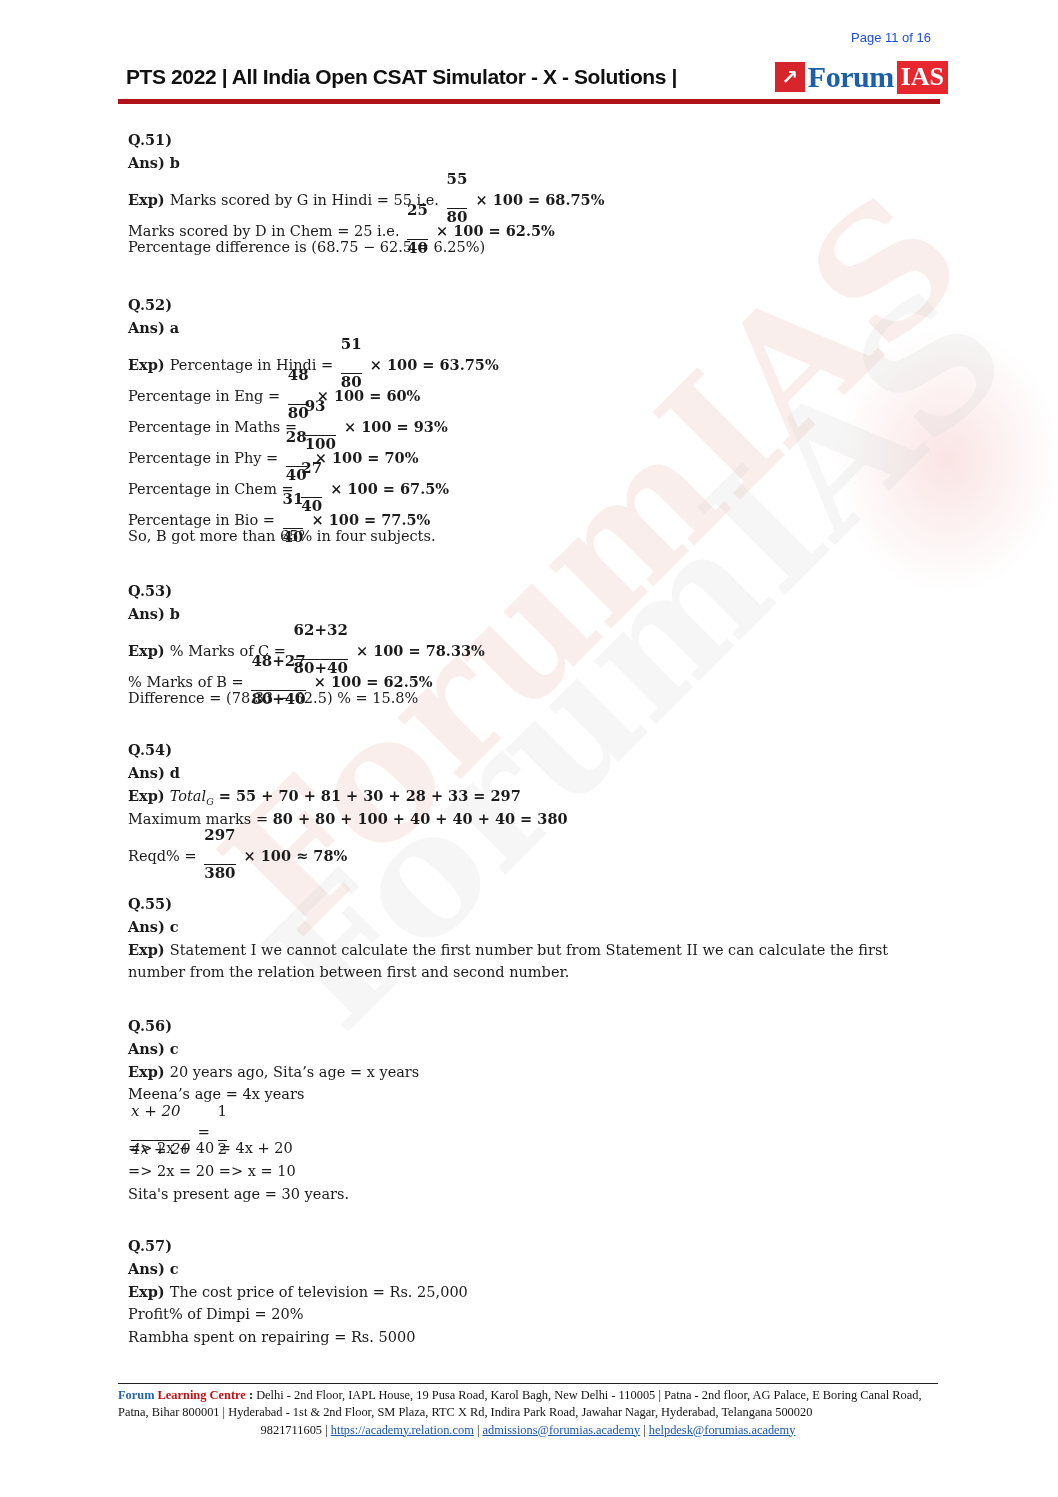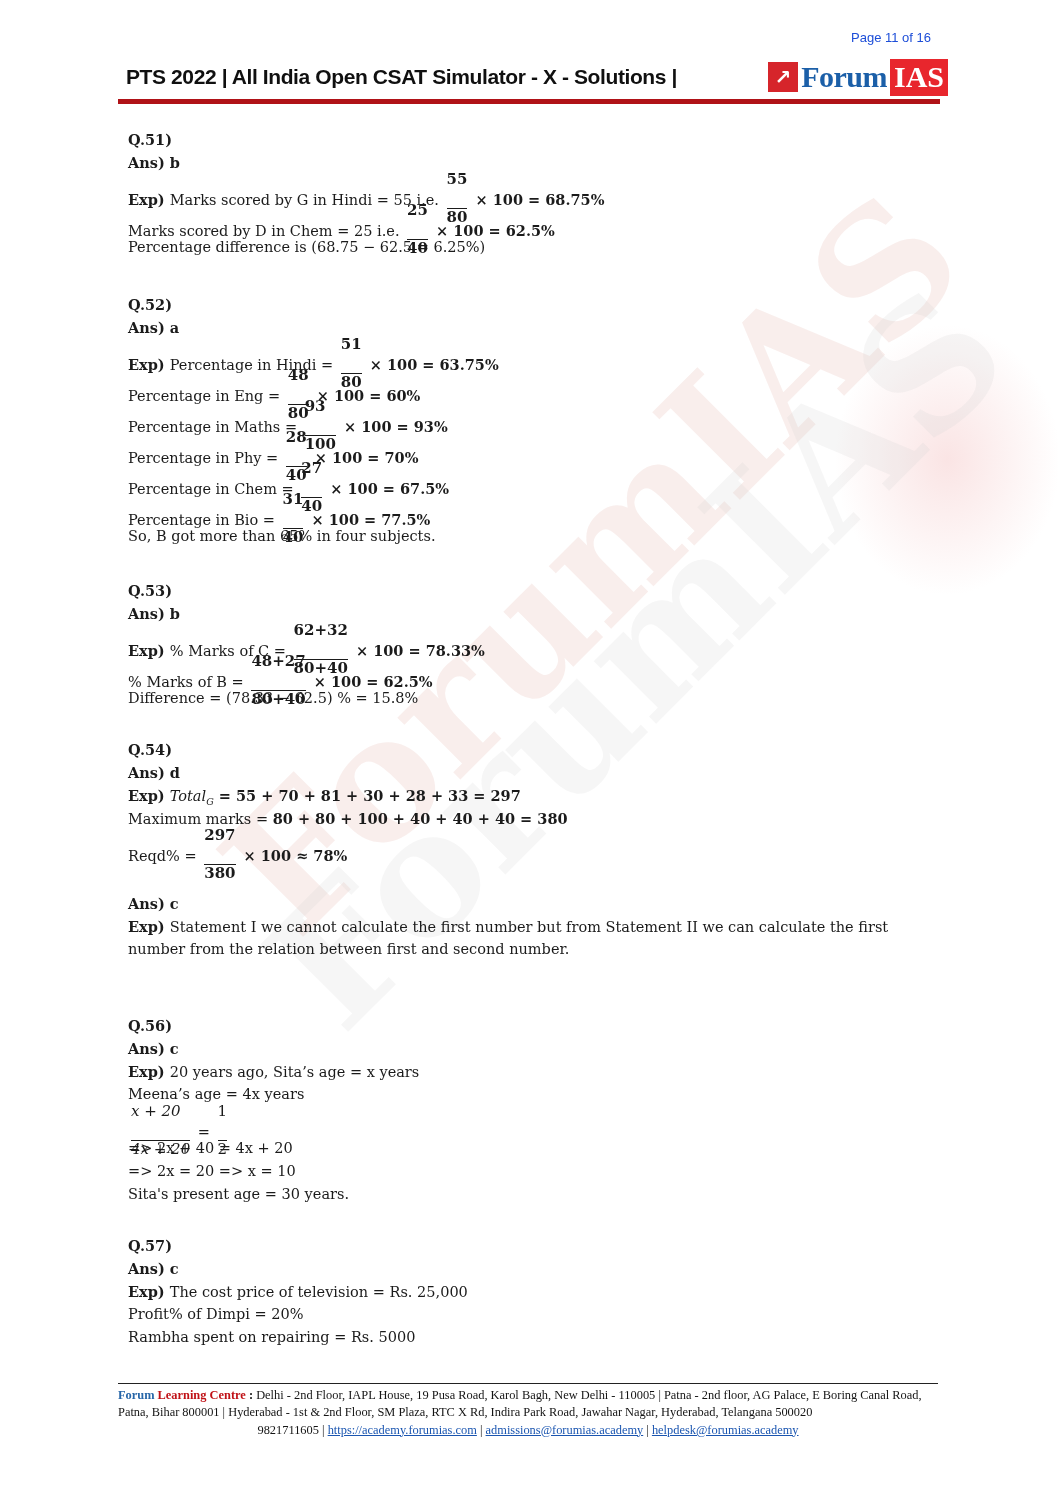--- a/index.html
+++ b/index.html
@@ -25,21 +25,21 @@
     width:30px;height:30px;background:#d6252b;color:#fff;
     display:flex;align-items:center;justify-content:center;
     font-size:20px;font-weight:bold;font-family:"DejaVu Sans",sans-serif;
   }
   .logo-forum{
     font-family:"Liberation Serif",serif;font-weight:bold;
     font-size:30px;color:#1b5fa8;letter-spacing:-0.5px;
   }
   .logo-ias{
     font-family:"Liberation Serif",serif;font-weight:bold;
-    font-size:30px;color:#ffffff;background:#e8262d;padding:1px 4px 2px 4px;
+    font-size:26px;color:#ffffff;background:#e8262d;padding:1px 4px 2px 4px;
   }
   .title-rule{
     position:absolute;left:118px;top:99px;width:822px;height:5px;background:#b01217;
   }
   
   .wm{
     position:absolute;font-family:"DejaVu Serif",serif;font-weight:bold;
     white-space:nowrap;pointer-events:none;font-size:170px;
     transform:rotate(-45deg);transform-origin:0 50%;
   }
@@ -161,20 +161,21 @@
       <div class="line q-head">Q.54)</div>
       <div class="line q-head">Ans) d</div>
       <div class="line"><span class="bd">Exp) </span><span class=" it">Total</span><sub class="it">G</sub><span class="bd"> = 55 + 70 + 81 + 30 + 28 + 33 = 297</span></div>
       <div class="line"><span>Maximum marks = </span><span class="bd">80 + 80 + 100 + 40 + 40 + 40 = 380</span></div>
       <div class="line tall"><span>Reqd% = </span><span class="frac bd">
           <span class="num">297</span>
           <span class="den">380</span>
         </span><span class="bd"> × 100 ≈ 78%</span></div>
     </section>
     <section class="q-block qb-4">
+      <div class="line q-head">Q.55)</div>
       <div class="line q-head">Ans) c</div>
       <div class="line"><span class="bd">Exp) </span><span>Statement I we cannot calculate the first number but from Statement II we can calculate the first</span></div>
       <div class="line"><span>number from the relation between first and second number.</span></div>
     </section>
     <section class="q-block qb-5">
       <div class="line q-head">Q.56)</div>
       <div class="line q-head">Ans) c</div>
       <div class="line"><span class="bd">Exp) </span><span>20 years ago, Sita’s age = x years</span></div>
       <div class="line"><span>Meena’s age = 4x years</span></div>
       <div class="line tall"><span class="frac it">
@@ -193,15 +194,15 @@
       <div class="line q-head">Ans) c</div>
       <div class="line"><span class="bd">Exp) </span><span>The cost price of television = Rs. 25,000</span></div>
       <div class="line"><span>Profit% of Dimpi = 20%</span></div>
       <div class="line"><span>Rambha spent on repairing = Rs. 5000</span></div>
     </section>
   </main>
 
 <div class="footer-rule"></div>
 <p class="footer-text"><b class="f-blue">Forum</b><b class="f-red"> Learning Centre</b><b> :  </b><span>Delhi - 2nd Floor, IAPL House, 19 Pusa Road, Karol Bagh, New Delhi - 110005   |  Patna - 2nd floor, AG Palace, E Boring Canal Road, Patna, Bihar 800001   |  Hyderabad - 1st &amp; 2nd Floor, SM Plaza, RTC X Rd, Indira Park Road, Jawahar Nagar, Hyderabad, Telangana 500020</span>
   <span class="footer-contact" style="display:block">
-    <span>9821711605</span><span> | </span><a class="f-link">https://academy.forumias.com</a><span> | </span><a class="f-link">admissions@forumias.academy</a><span> | </span><a class="f-link">helpdesk@forumias.academy</a>
+    <span>9821711605</span><span> | </span><a class="f-link">https://academy.relation.com</a><span> | </span><a class="f-link">admissions@forumias.academy</a><span> | </span><a class="f-link">helpdesk@forumias.academy</a>
   </span>
 </p>
 
 </body></html>

